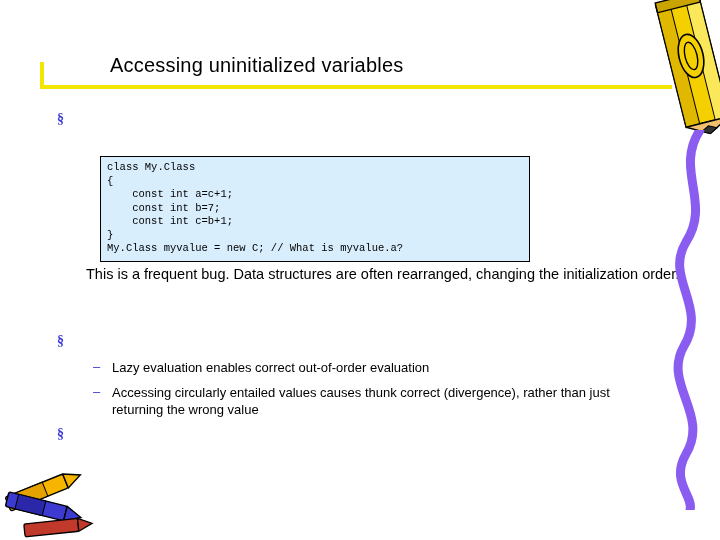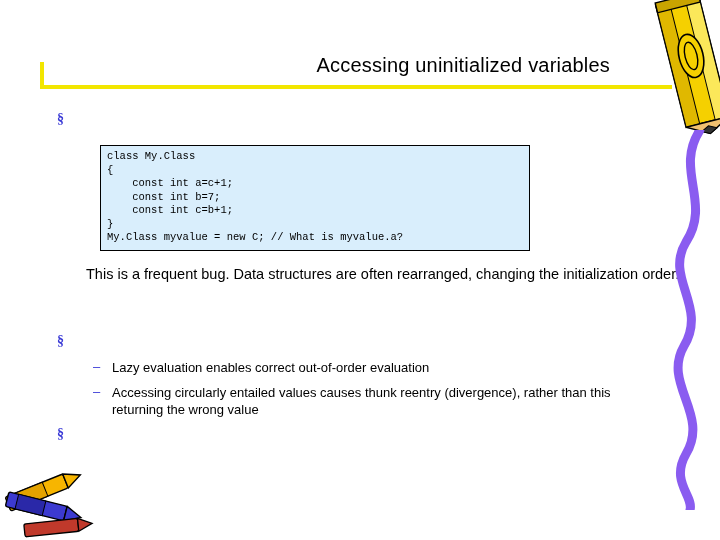--- a/index.html
+++ b/index.html
@@ -20,21 +20,21 @@
     background: #ffffff;
     overflow: hidden;
   }
 
   
   .title {
     position: absolute;
     left: 110px;
     top: 54px;
     width: 500px;
-    text-align: right;
+    text-align: left;
     font-size: 20px;
     color: #000000;
     letter-spacing: 0.2px;
     font-family: "Liberation Sans", sans-serif;
   }
   
   .rule-h {
     position: absolute;
     left: 40px;
     top: 85px;
@@ -84,21 +84,21 @@
     position: absolute;
     font-size: 14.5px;
     color: #000000;
     line-height: 19px;
   }
 
   
   .codebox {
     position: absolute;
     left: 100px;
-    top: 145px;
+    top: 156px;
     width: 430px;
     background: #d9eefc;
     border: 1px solid #000000;
     padding: 4px 6px 5px 6px;
     box-sizing: border-box;
   }
   .codebox pre {
     margin: 0;
     font-family: "Liberation Mono", monospace;
     font-size: 10.5px;
@@ -158,21 +158,21 @@
   <div class="bullet-l1" style="left:84px; top:332px; width:540px;">
     <span class="marker">§</span>
   </div>
 
   <div class="bullet-l2" style="left:112px; top:359px; width:560px;">
     <span class="marker">–</span>
     <span>Lazy evaluation enables correct out-of-order evaluation</span>
   </div>
   <div class="bullet-l2" style="left:112px; top:384px; width:550px;">
     <span class="marker">–</span>
-    <span>Accessing circularly entailed values causes thunk reentry (divergence), rather than this returning the wrong value</span>
+    <span>Accessing circularly entailed values causes thunk correct (divergence), rather than just returning the wrong value</span>
   </div>
 
   <div class="bullet-l1" style="left:84px; top:425px; width:590px;">
     <span class="marker">§</span>
   </div>
 
   <svg class="pencil" viewBox="0 0 96 140">
     <g transform="rotate(-14 48 70)">
       <rect x="44" y="2" width="44" height="126" fill="#f5d000" stroke="#000" stroke-width="1.6"></rect>
       <rect x="44" y="2" width="14" height="126" fill="#e0b800" stroke="#000" stroke-width="1"></rect>

